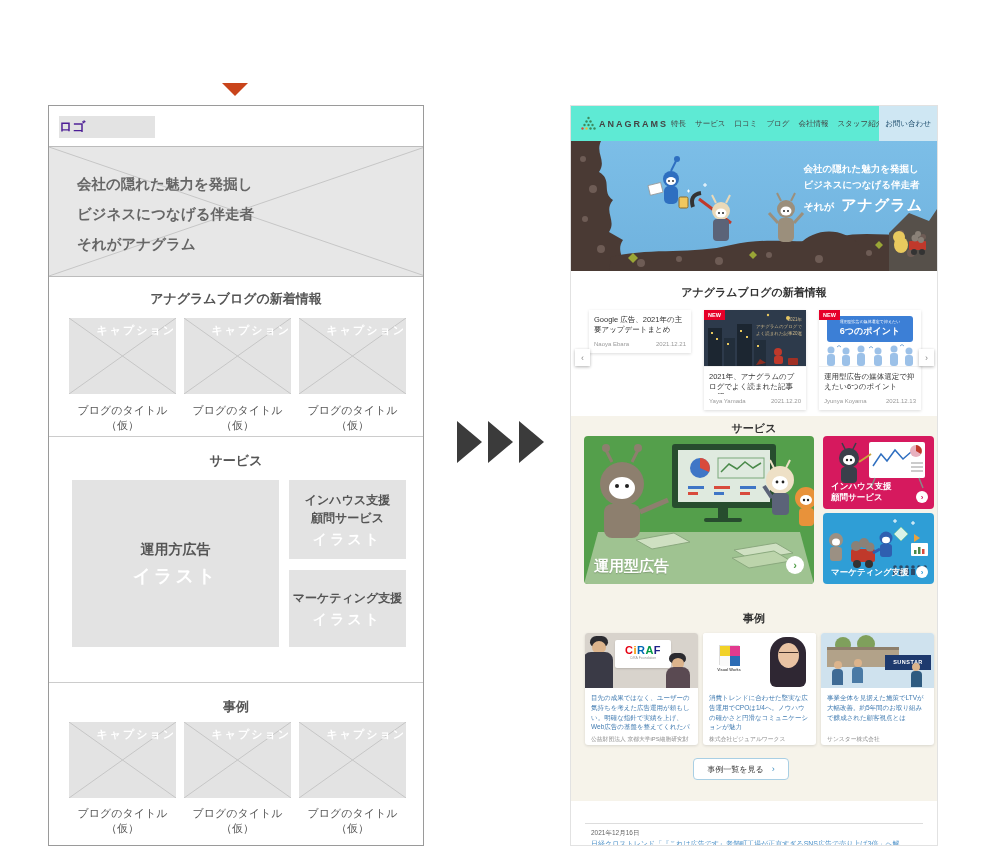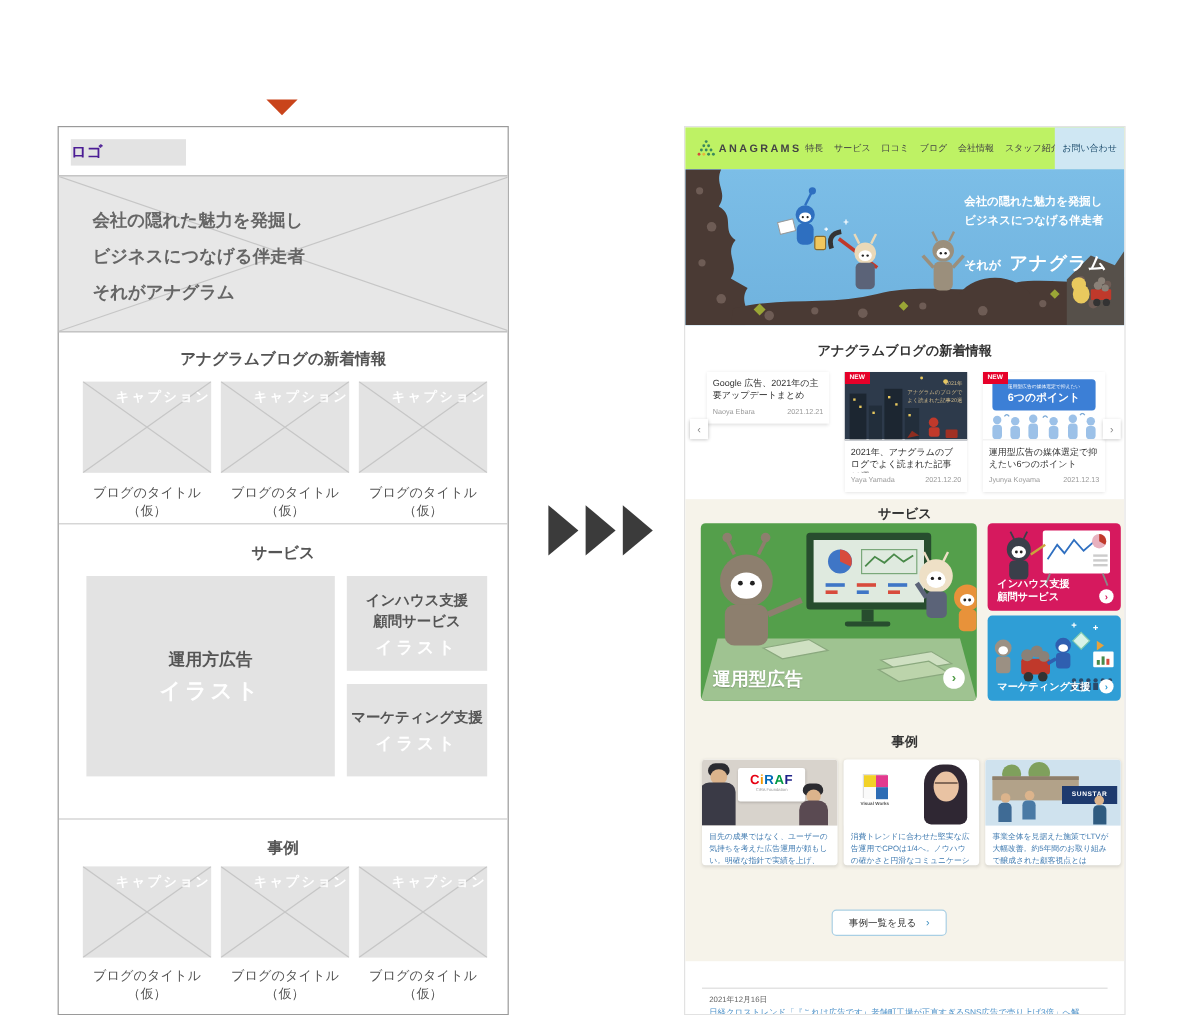--- a/index.html
+++ b/index.html
@@ -28,29 +28,29 @@
   .wf-div{left:0;width:100%;border-top:1px solid #ccc}
   .wf-sv{display:flex;flex-direction:column;align-items:center;justify-content:center;text-align:center}
   .wf-sv .lbl{font-size:13px;font-weight:bold;color:#555;white-space:pre-line;line-height:1.5}
   .wf-sv .ill{font-size:16px;font-weight:bold;color:#fff;letter-spacing:3px;margin-top:4px}
 
   
   .tri{top:421px;width:0;height:0;border-top:21px solid transparent;border-bottom:21px solid transparent;border-left:25px solid #3b3b3b}
 
   
   .site{left:570px;top:105px;width:368px;height:741px;background:#fff;border:1px solid #e2e2e2;overflow:hidden}
-  .site-head{left:0;top:0;width:100%;height:35px;background:#bef264}
+  .site-head{left:0;top:0;width:100%;height:35px;background:#5eead4}
   .brand{left:28px;top:13px;font-size:9px;letter-spacing:2px;color:#444;font-weight:bold}
   .site-nav{left:100px;top:0;height:35px;display:flex;align-items:center;gap:9px;font-size:7.5px;color:#444;white-space:nowrap}
   .cta{right:0;top:0;width:58px;height:35px;background:#cfe7f3;color:#1f4e6e;font-size:7.5px;
     display:flex;align-items:center;justify-content:center}
   .hero{left:0;top:35px;width:100%;height:130px;background:linear-gradient(#7cbee7,#6fb2de);overflow:hidden}
   .hero-copy{right:14px;top:20px;color:#fff}
   .hero-copy .c{font-size:9.5px;font-weight:bold;line-height:16px;white-space:pre-line}
-  .hero-copy .tag{margin-top:17px;display:flex;align-items:baseline;gap:7px}
+  .hero-copy .tag{margin-top:3px;display:flex;align-items:baseline;gap:7px}
   .hero-copy .p{font-size:10px;font-weight:bold}
   .hero-copy .b{font-size:15px;font-weight:bold;letter-spacing:1px}
 
   .sec-h{left:0;width:100%;text-align:center;font-weight:bold;color:#333;font-size:11px}
 
   
   .bcard{top:204px;width:102px;background:#fff;box-shadow:0 1px 3px rgba(0,0,0,.14)}
   .bthumb{position:relative;width:100%;height:57px;overflow:hidden;border-bottom:1px solid #f0f0f0}
   .new{position:absolute;left:0;top:0;background:#e60029;color:#fff;font-size:5.5px;font-weight:bold;padding:2px 4px;z-index:3}
   .bcard-t{padding:5px 5px 0;font-size:7.5px;color:#333;line-height:1.35;height:27px;overflow:hidden}
@@ -77,21 +77,21 @@
   .s-red{left:252px;top:330px;width:111px;height:73px;background:#d6195e}
   .s-blue{left:252px;top:407px;width:111px;height:71px;background:#2f9ed6}
   .s-label{position:absolute;left:10px;bottom:8px;color:#fff;font-weight:bold;font-size:15px;text-shadow:0 1px 1px rgba(0,0,0,.2)}
   .s-label-sm{position:absolute;left:8px;bottom:6px;color:#fff;font-weight:bold;font-size:8.5px;line-height:1.3;white-space:pre-line}
   .circ{position:absolute;border-radius:50%;background:#fff;display:flex;align-items:center;justify-content:center;font-weight:bold}
   .circ.lg{width:18px;height:18px;right:10px;bottom:10px;font-size:11px;color:#549f4b}
   .circ.sm{width:12px;height:12px;right:6px;bottom:6px;font-size:8px}
   .circ.red{color:#d6195e}.circ.blue{color:#2f9ed6}
 
   
-  .ccard{top:527px;width:113px;height:88px;background:#fff;border-radius:3px;box-shadow:0 1px 3px rgba(0,0,0,.12);overflow:hidden}
+  .ccard{top:527px;width:113px;height:112px;background:#fff;border-radius:3px;box-shadow:0 1px 3px rgba(0,0,0,.12);overflow:hidden}
   .cthumb{position:relative;width:100%;height:55px;overflow:hidden}
   .ctext{padding:5px 6px 0;font-size:6.5px;color:#3f7ab0;line-height:1.5;height:44px;overflow:hidden}
   .ccomp{padding:3px 6px;font-size:5.8px;color:#8a8a8a}
   
   .ct1{background:#d8d3cc}
   .ciraf-sign{position:absolute;left:30px;top:7px;width:56px;height:28px;background:#fff;border-radius:2px;text-align:center;padding-top:4px;box-shadow:0 1px 2px rgba(0,0,0,.15)}
   .ciraf-logo{font-size:11px;font-weight:bold;letter-spacing:.5px;line-height:12px}
   .ciraf-logo .l0{color:#e60012}.ciraf-logo .l1{color:#f39800}.ciraf-logo .l2{color:#0068b7}.ciraf-logo .l3{color:#009944}.ciraf-logo .l4{color:#1d2088}
   .ciraf-sub{font-size:3.5px;color:#999}
   .hair{position:absolute;background:#2b2b30;border-radius:8px 8px 6px 6px}

